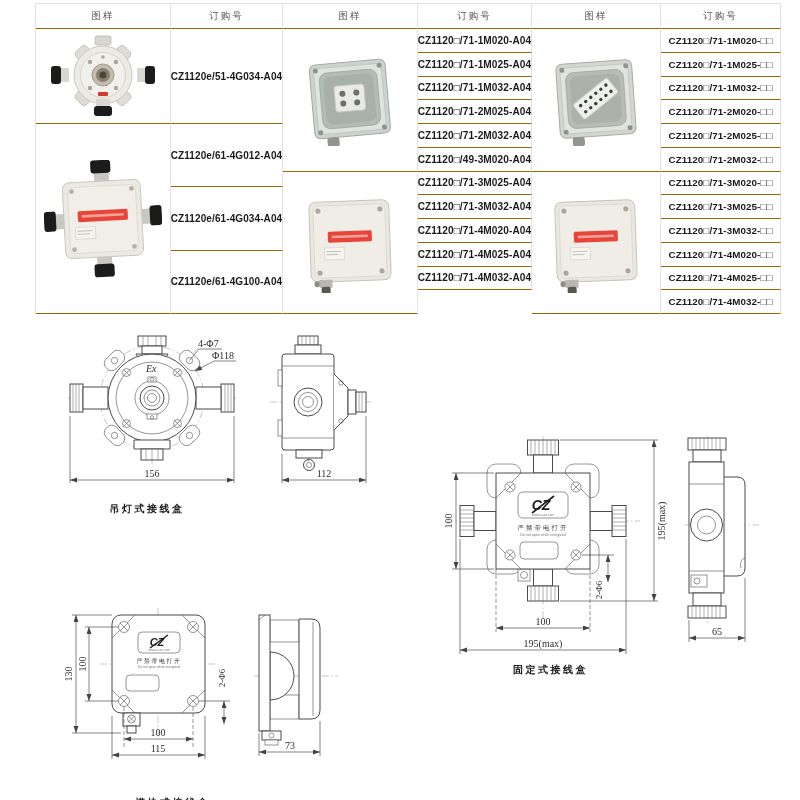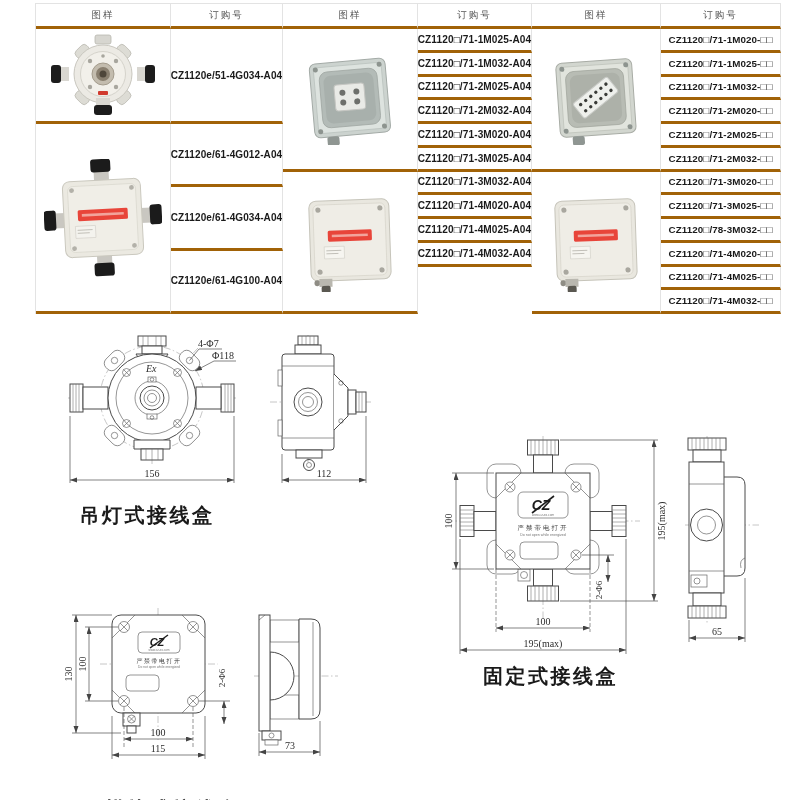--- a/index.html
+++ b/index.html
@@ -3,34 +3,34 @@
 <meta charset="utf-8">
 <style>
   html,body{margin:0;padding:0;background:#fff;}
   .canvas{position:relative;width:800px;height:800px;background:#fff;overflow:hidden;
           font-family:"Liberation Sans","DejaVu Sans",sans-serif;}
 
   
   .cat-table{position:absolute;left:35px;top:3px;display:flex;
              border-top:1px solid #e3e3e3;border-left:1px solid #e3e3e3;background:#fff;}
   .col{display:flex;flex-direction:column;box-sizing:border-box;}
-  .cell{box-sizing:border-box;border-right:1px solid #e3e3e3;border-bottom:3px solid #a16207;
+  .cell{box-sizing:border-box;border-right:1px solid #e3e3e3;border-bottom:1px solid #a16207;
         display:flex;align-items:center;justify-content:center;background:#fff;}
   .hcell{height:25px;font-size:9.5px;color:#555;letter-spacing:2px;}
   .ocell{font-weight:700;color:#1a1a1a;white-space:nowrap;letter-spacing:.1px;}
   .w-img1{width:135px;} .w-ord1{width:112px;}
   .w-img2{width:135px;} .w-ord2{width:114px;}
   .w-img3{width:129px;} .w-ord3{width:120px;}
   .fs-a{font-size:10px;} .fs-b{font-size:10.1px;} .fs-c{font-size:9.8px;text-align:center;}
   .h95{height:95px;} .h63{height:63.3px;} .h64{height:63.4px;}
   .h190{height:190px;} .h142{height:142.5px;} .r12{height:23.75px;}
 
   
   .drw{position:absolute;}
-  .cap{position:absolute;font-weight:700;font-size:20px;color:#1a1a1a;
+  .cap{position:absolute;font-weight:700;font-size:10px;color:#1a1a1a;
        letter-spacing:2.5px;text-align:center;}
   .ln{fill:none;stroke:#4a4a4a;stroke-width:1;}
   .lnf{fill:#fff;stroke:#4a4a4a;stroke-width:1;}
   .ln2{fill:none;stroke:#5c5c5c;stroke-width:.65;}
   .ln2f{fill:#fff;stroke:#5c5c5c;stroke-width:.65;}
   .rib{stroke:#6b6b6b;stroke-width:.55;}
   .cl{fill:none;stroke:#979797;stroke-width:.55;stroke-dasharray:7 2.5 1.5 2.5;}
   .dim{fill:none;stroke:#4f4f4f;stroke-width:.7;}
   .dimd{fill:none;stroke:#4f4f4f;stroke-width:.6;stroke-dasharray:4 2;}
   .dt{font-family:"Liberation Serif","DejaVu Serif",serif;font-size:10px;fill:#2d2d2d;}
@@ -162,25 +162,26 @@
             <circle cx="14" cy="92" r="3" fill="#8f8d85"></circle>
             <rect x="16" y="88" width="13" height="8" fill="#b9b7af"></rect>
             <rect x="18" y="95" width="9" height="7" rx="2" fill="#5a5851"></rect>
           </g>
         </svg>
       </div>
     </div>
 
     <div class="col w-ord2">
       <div class="cell hcell w-ord2">订购号</div>
+      <div class="cell ocell fs-b w-ord2 r12">CZ1120□/71-1M020-A04</div>
       <div class="cell ocell fs-b w-ord2 r12">CZ1120□/71-1M025-A04</div>
       <div class="cell ocell fs-b w-ord2 r12">CZ1120□/71-1M032-A04</div>
       <div class="cell ocell fs-b w-ord2 r12">CZ1120□/71-2M025-A04</div>
       <div class="cell ocell fs-b w-ord2 r12">CZ1120□/71-2M032-A04</div>
-      <div class="cell ocell fs-b w-ord2 r12">CZ1120□/71-3M020-A04</div>
+      <div class="cell ocell fs-b w-ord2 r12">CZ1120□/49-3M020-A04</div>
       <div class="cell ocell fs-b w-ord2 r12">CZ1120□/71-3M025-A04</div>
       <div class="cell ocell fs-b w-ord2 r12">CZ1120□/71-3M032-A04</div>
       <div class="cell ocell fs-b w-ord2 r12">CZ1120□/71-4M020-A04</div>
       <div class="cell ocell fs-b w-ord2 r12">CZ1120□/71-4M025-A04</div>
       <div class="cell ocell fs-b w-ord2 r12">CZ1120□/71-4M032-A04</div>
     </div>
 
     <div class="col w-img3">
       <div class="cell hcell w-img3">图样</div>
       <div class="cell w-img3 h142">
@@ -246,21 +247,21 @@
     <div class="col w-ord3">
       <div class="cell hcell w-ord3">订购号</div>
       <div class="cell ocell fs-c w-ord3 r12">CZ1120□/71-1M020-□□</div>
       <div class="cell ocell fs-c w-ord3 r12">CZ1120□/71-1M025-□□</div>
       <div class="cell ocell fs-c w-ord3 r12">CZ1120□/71-1M032-□□</div>
       <div class="cell ocell fs-c w-ord3 r12">CZ1120□/71-2M020-□□</div>
       <div class="cell ocell fs-c w-ord3 r12">CZ1120□/71-2M025-□□</div>
       <div class="cell ocell fs-c w-ord3 r12">CZ1120□/71-2M032-□□</div>
       <div class="cell ocell fs-c w-ord3 r12">CZ1120□/71-3M020-□□</div>
       <div class="cell ocell fs-c w-ord3 r12">CZ1120□/71-3M025-□□</div>
-      <div class="cell ocell fs-c w-ord3 r12">CZ1120□/78-3M032-□□</div>
+      <div class="cell ocell fs-c w-ord3 r12">CZ1120□/71-3M032-□□</div>
       <div class="cell ocell fs-c w-ord3 r12">CZ1120□/71-4M020-□□</div>
       <div class="cell ocell fs-c w-ord3 r12">CZ1120□/71-4M025-□□</div>
       <div class="cell ocell fs-c w-ord3 r12">CZ1120□/71-4M032-□□</div>
     </div>
   </div>
 
   <svg class="drw" style="left:62px;top:334px" width="180" height="152" viewBox="0 0 180 152">
     <defs>
       <marker id="aE1" markerWidth="8" markerHeight="6" refX="7" refY="2.5" orient="auto" markerUnits="userSpaceOnUse">
         <path d="M0,0L7,2.5L0,5Z" fill="#444"></path>

